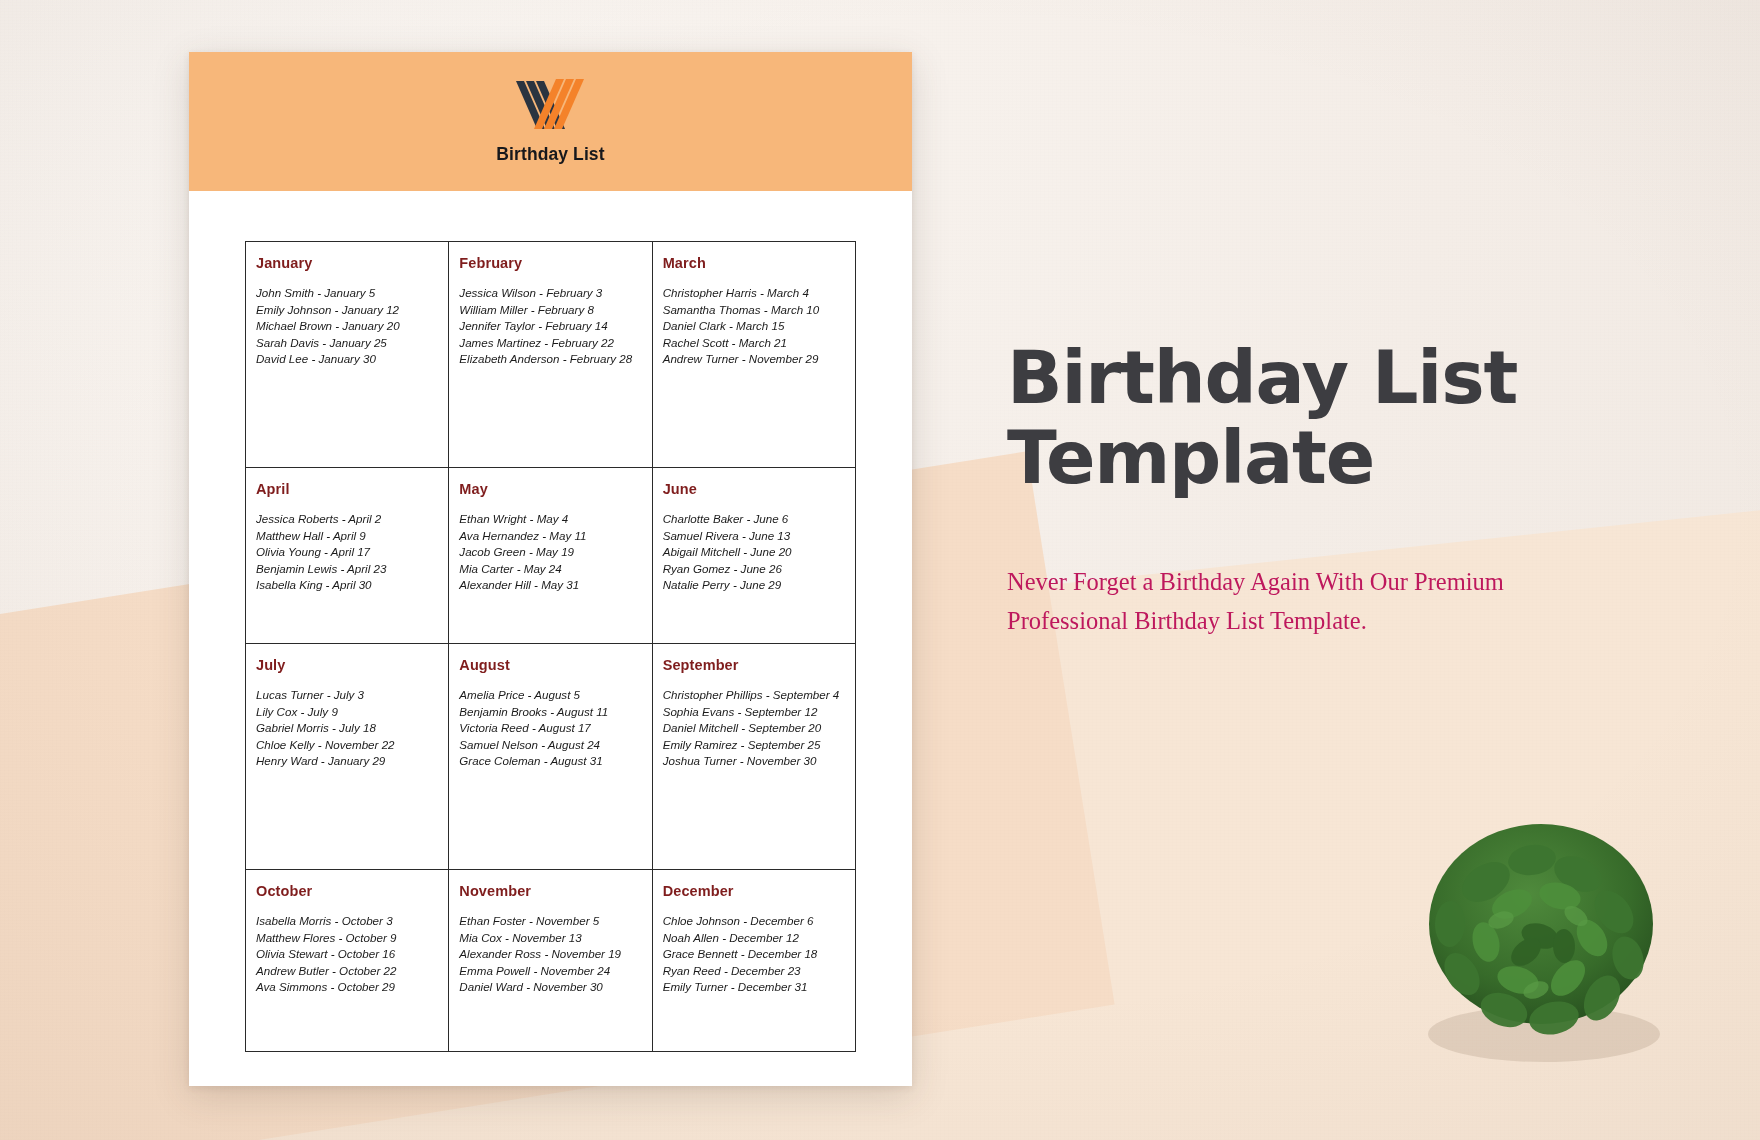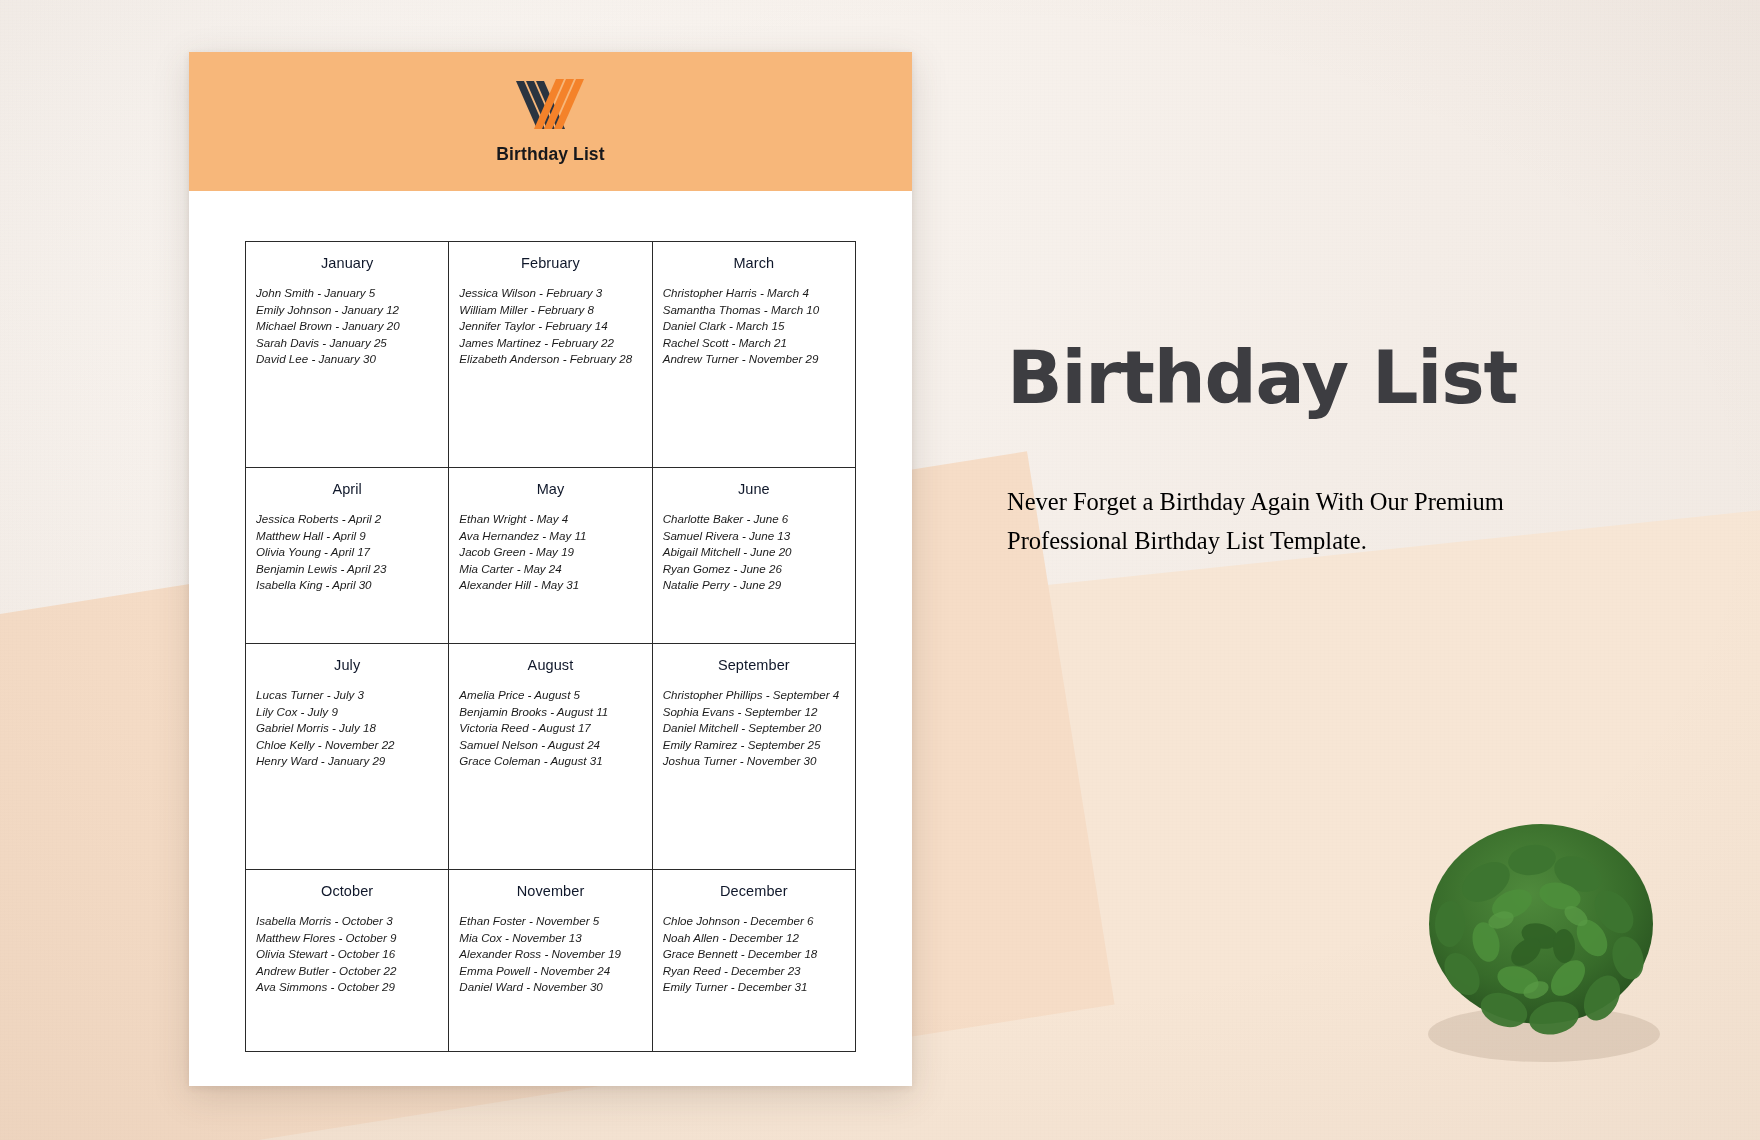--- a/index.html
+++ b/index.html
@@ -107,26 +107,25 @@
     width: 611px;
     table-layout: fixed;
   }
   #month-grid td {
     border: 1.6px solid #2a2a2a;
     vertical-align: top;
     padding: 13px 10px 16px 10px;
     width: 33.3333%;
   }
   .month-name {
-    color: #0f172a;
-    font-weight: normal;
+    color: #7f1d1d;
+    font-weight: bold;
     font-size: 14.5px;
     letter-spacing: .1px;
     margin-bottom: 14px;
-    text-align: center;
   }
   .entry-list {
     font-size: 11.6px;
     line-height: 16.6px;
     color: #1b1b1b;
     text-align: justify;
     text-justify: inter-word;
   }
   .entry-list .entry {
     display: block;
@@ -153,21 +152,21 @@
     line-height: 80px;
     color: #3d3d41;
     letter-spacing: -1.2px;
     margin: 0;
   }
   #promo-sub {
     margin-top: 64px;
     font-family: "Liberation Serif", serif;
     font-size: 24.5px;
     line-height: 39px;
-    color: #000000;
+    color: #be185d;
     max-width: 590px;
   }
 
   
   #plant {
     position: absolute;
     left: 1406px;
     top: 812px;
     width: 270px;
     height: 250px;
@@ -340,20 +339,21 @@
           </div>
         </td>
       </tr>
     </tbody>
   </table>
 </div>
 
 <div id="promo">
   <h1 id="promo-title">
     <span>Birthday List</span><br>
+    <span>Template</span>
   </h1>
   <p id="promo-sub">Never Forget a Birthday Again With Our Premium Professional Birthday List Template.</p>
 </div>
 
 <svg id="plant" viewBox="0 0 270 250">
   <defs>
     <radialGradient id="leafShade" cx="45%" cy="35%" r="75%">
       <stop offset="0%" stop-color="#4f8a3c"></stop>
       <stop offset="60%" stop-color="#376b2a"></stop>
       <stop offset="100%" stop-color="#23491c"></stop>

